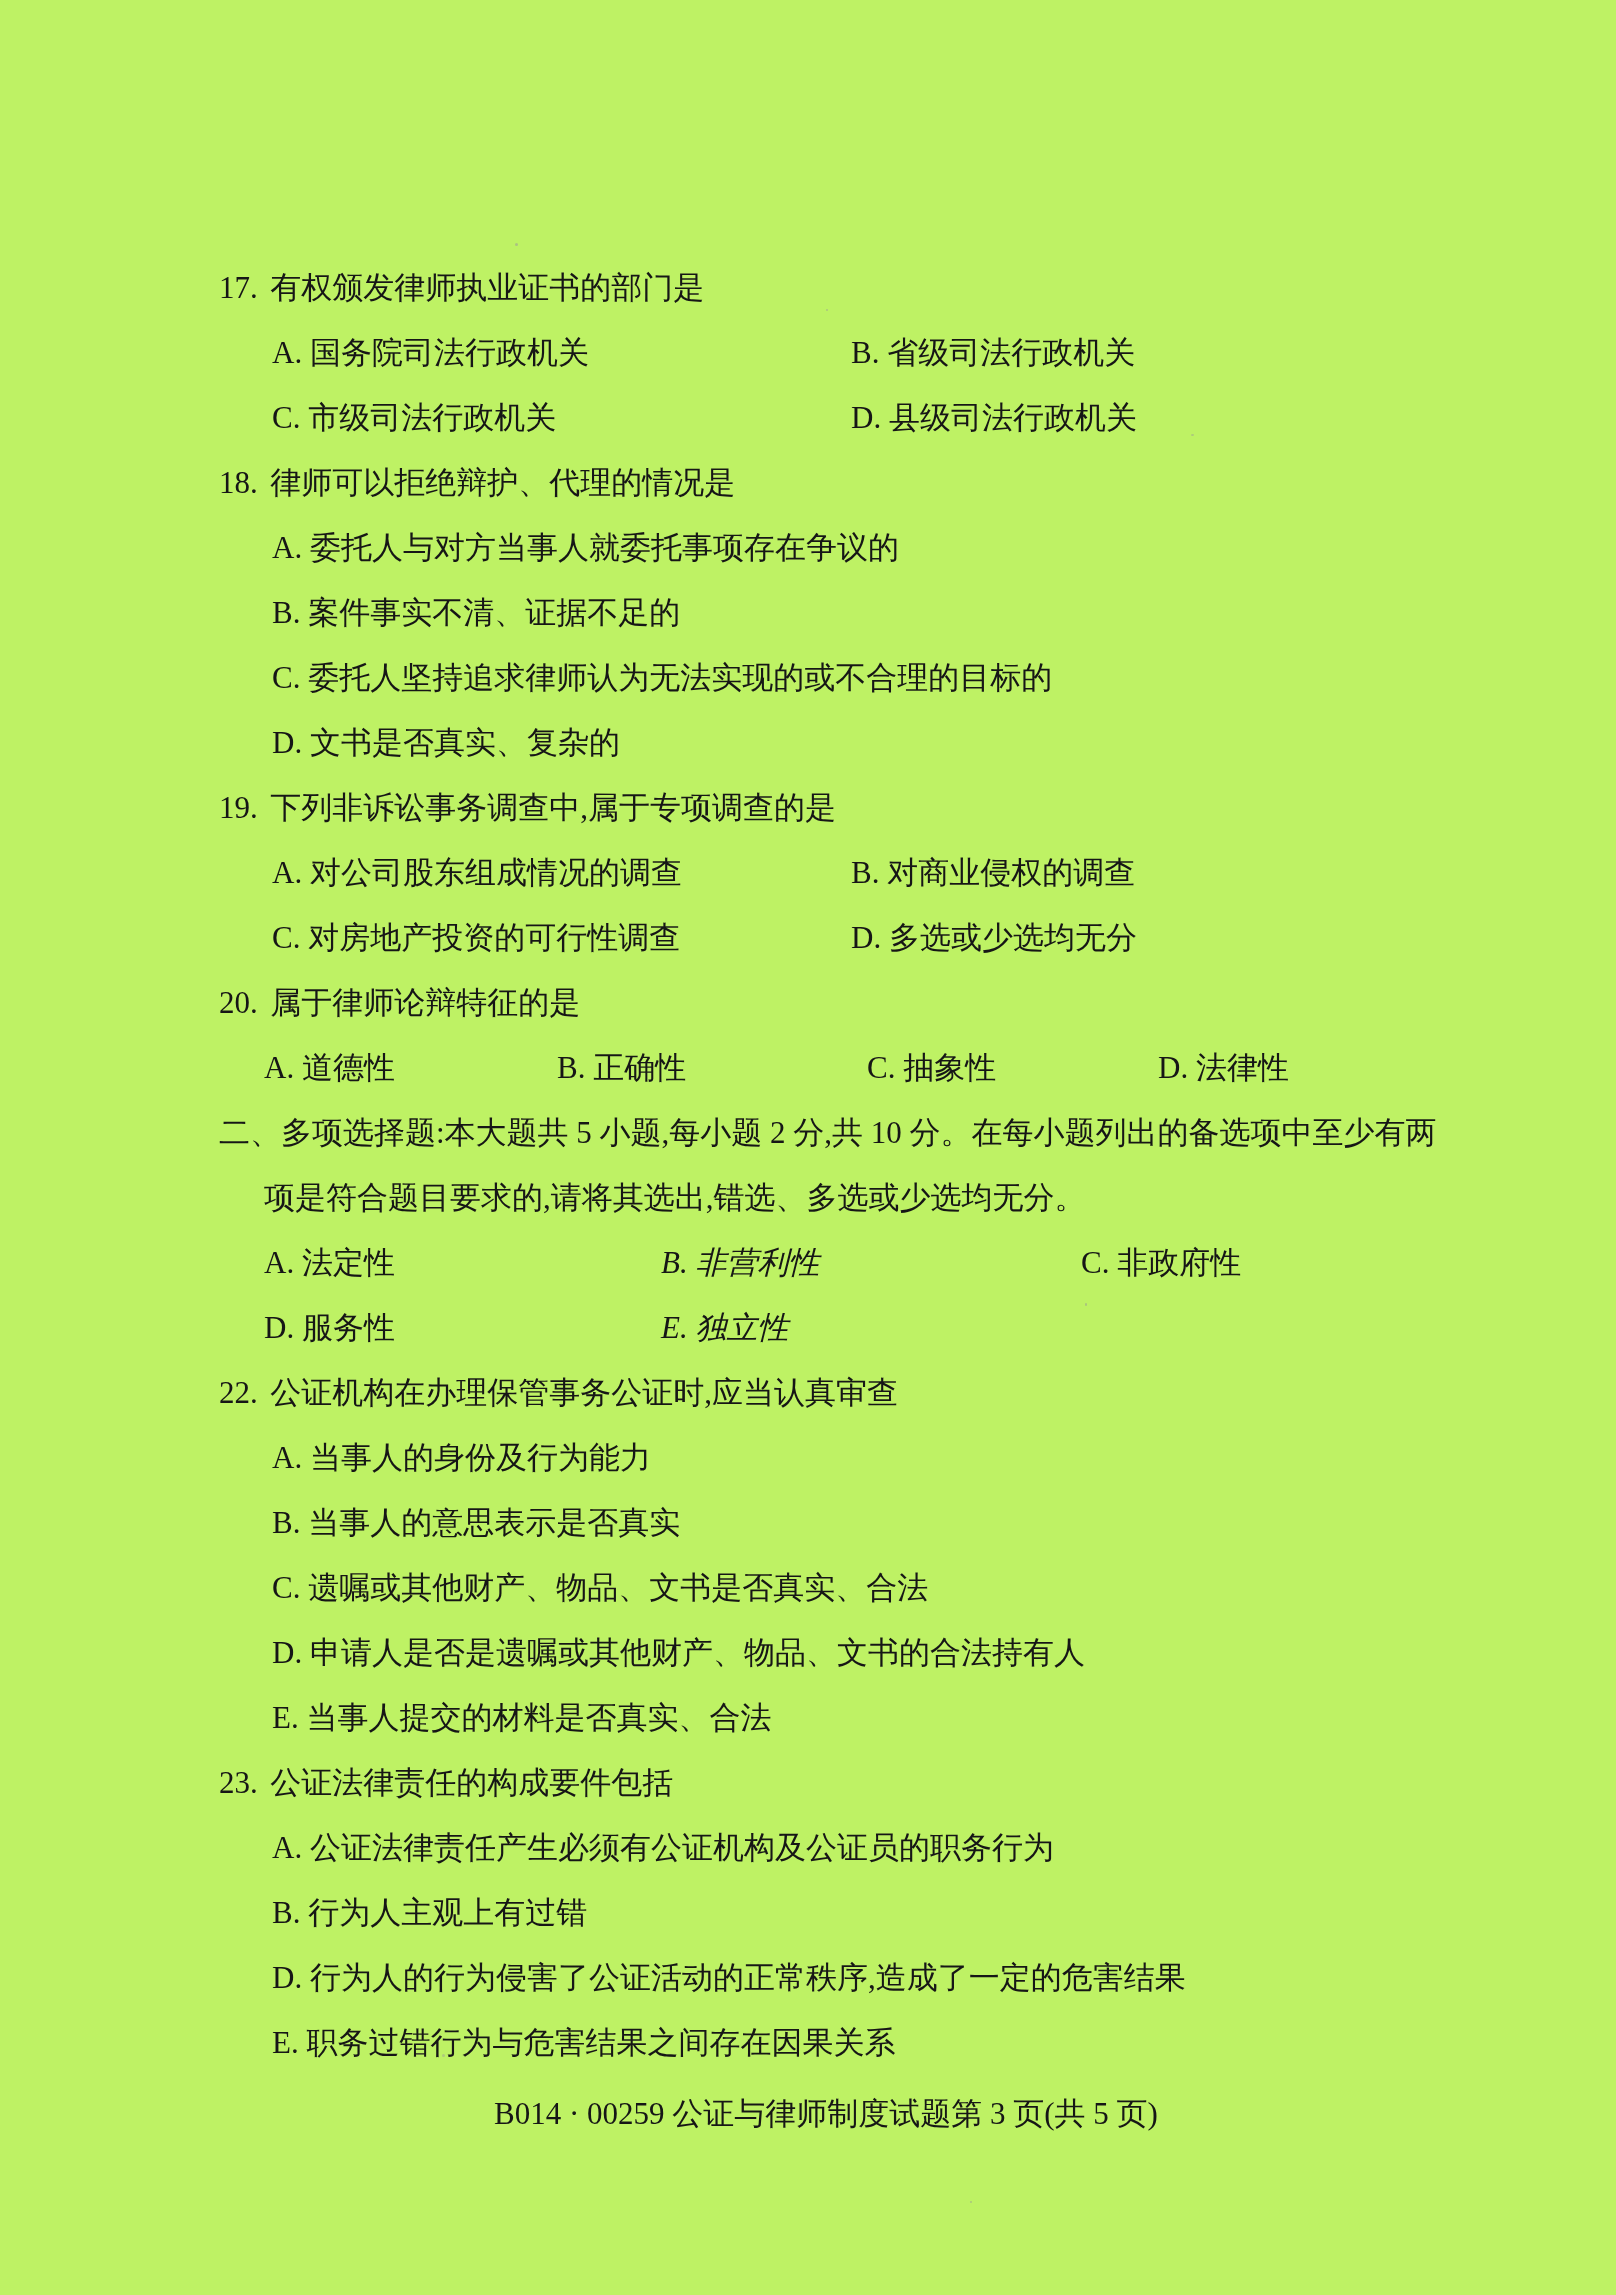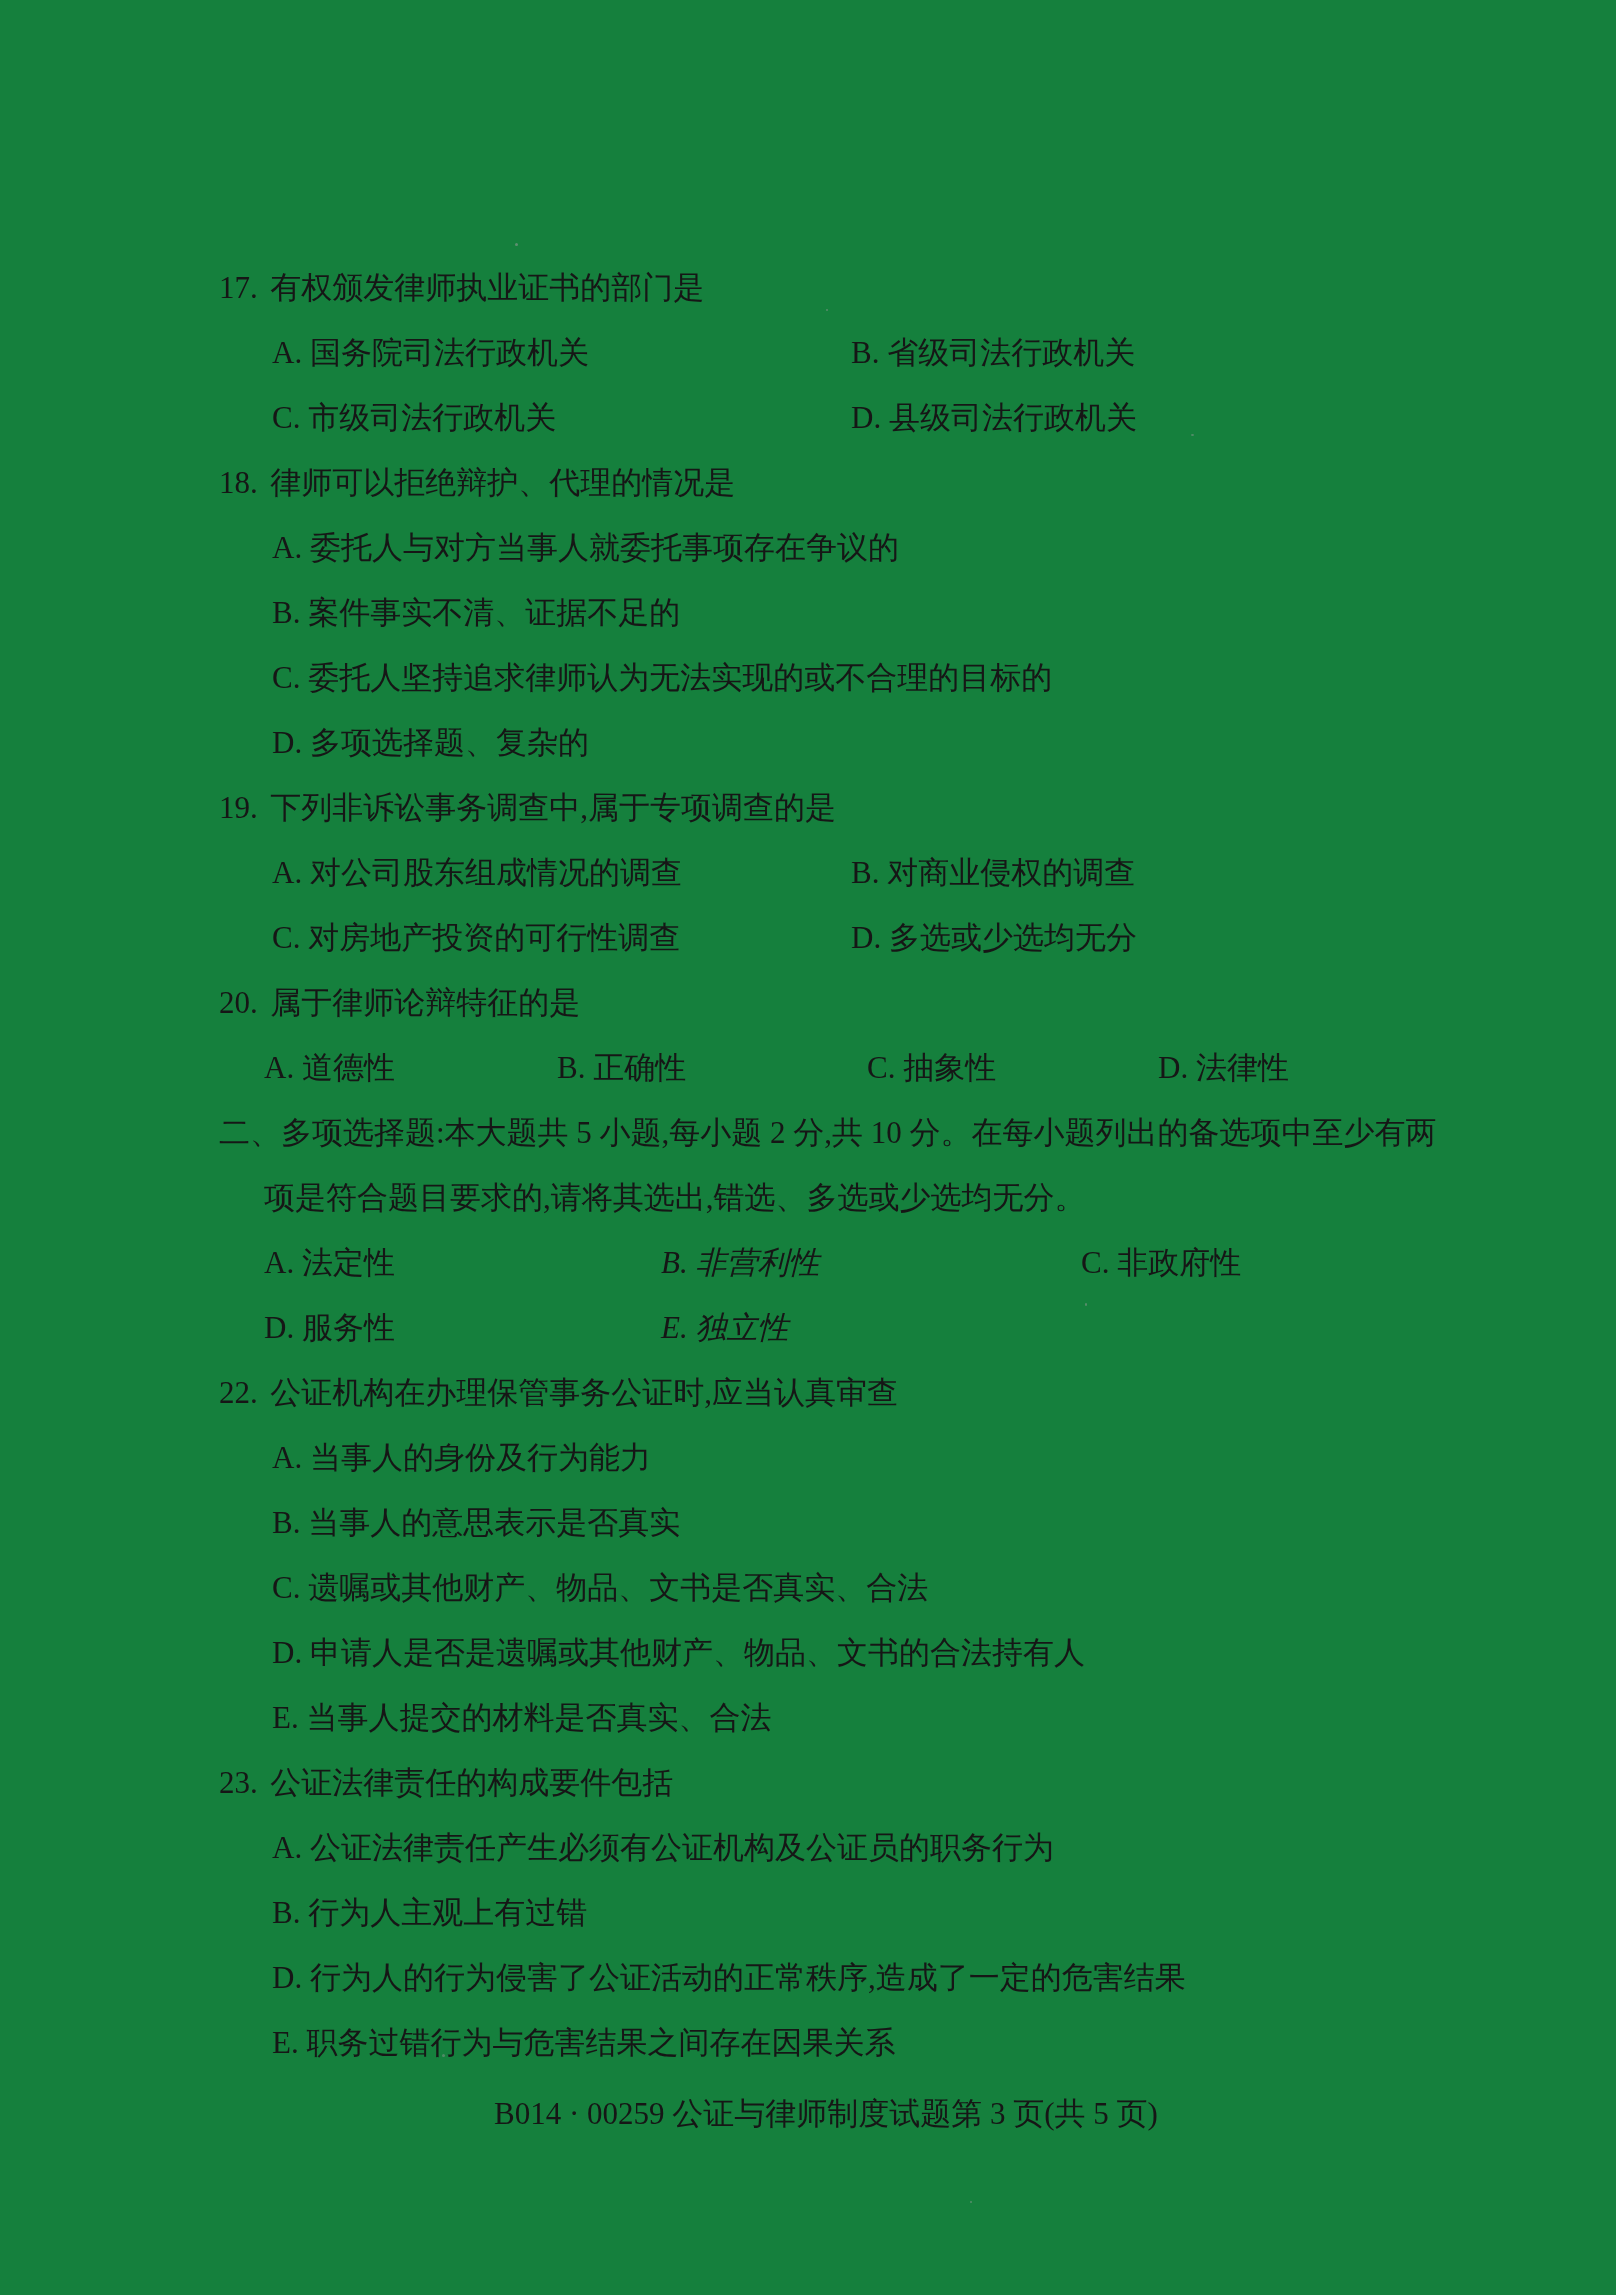--- a/index.html
+++ b/index.html
@@ -1,20 +1,20 @@
 <!DOCTYPE html>
 <html style="font-size:12.4px"><head>
 <meta charset="utf-8">
 <style>
   html, body { margin: 0; padding: 0; background: #e8e8e8; }
   .page {
     position: relative;
     width: 1616px;
     height: 2295px;
-    background: #15803d;
+    background: #bef264;
     font-family: "Liberation Serif", "DejaVu Serif", serif;
     font-size: 31px;
     color: #161616;
     overflow: hidden;
   }
   .content { position: absolute; top: 255px; left: 0; width: 100%; }
   .l { position: relative; height: 65px; line-height: 65px; white-space: nowrap; }
   .s { position: absolute; top: 0; }
   .stem { margin-left: 12.4px; }
   .x282 { left: 219px; }
@@ -67,21 +67,21 @@
     <div class="l">
       <span class="s x350">A. 委托人与对方当事人就委托事项存在争议的</span>
     </div>
     <div class="l">
       <span class="s x350">B. 案件事实不清、证据不足的</span>
     </div>
     <div class="l">
       <span class="s x350">C. 委托人坚持追求律师认为无法实现的或不合理的目标的</span>
     </div>
     <div class="l">
-      <span class="s x350">D. 多项选择题、复杂的</span>
+      <span class="s x350">D. 文书是否真实、复杂的</span>
     </div>
 
     <div class="l">
       <span class="s x282"><span>19.</span><span class="stem">下列非诉讼事务调查中,属于专项调查的是</span></span>
     </div>
     <div class="l">
       <span class="s x350">A. 对公司股东组成情况的调查</span>
       <span class="s x1095">B. 对商业侵权的调查</span>
     </div>
     <div class="l">

